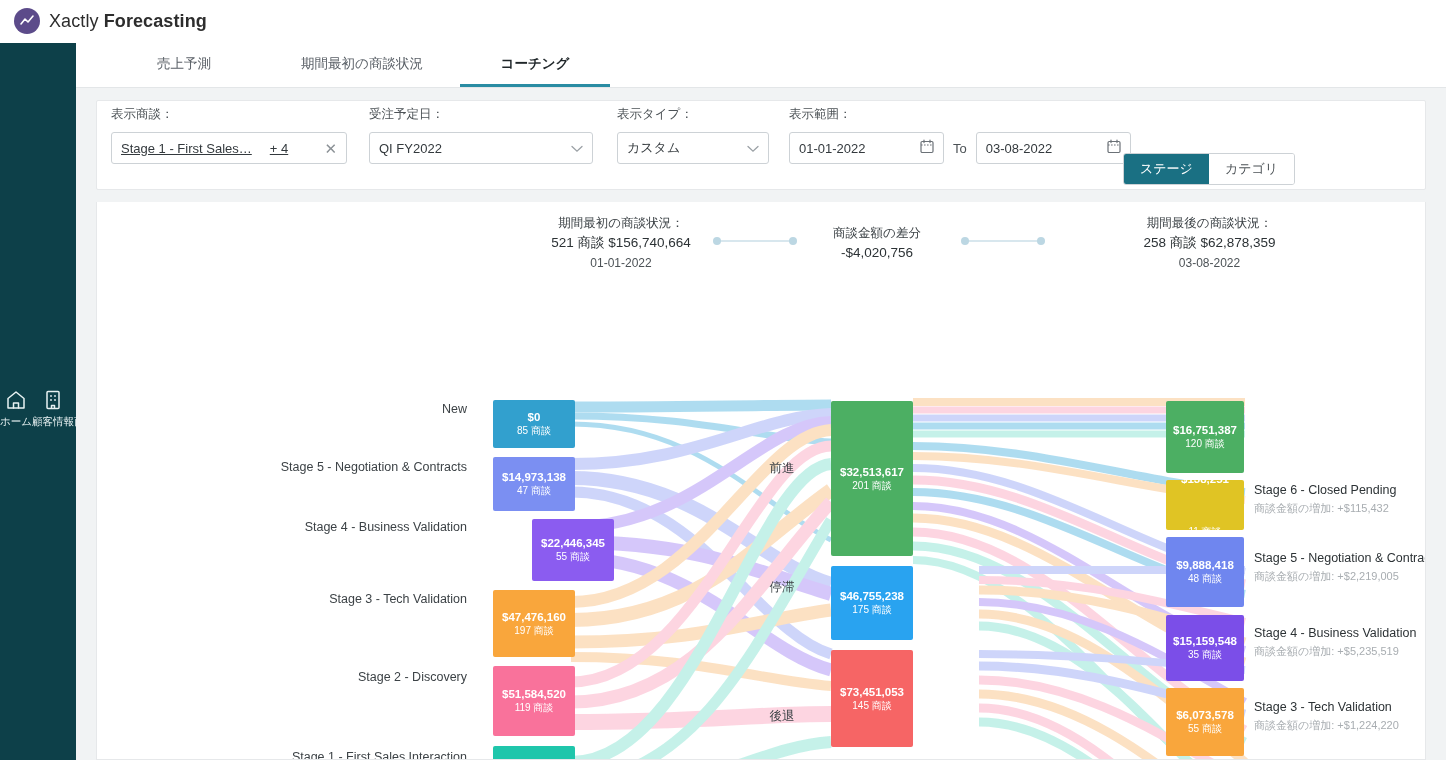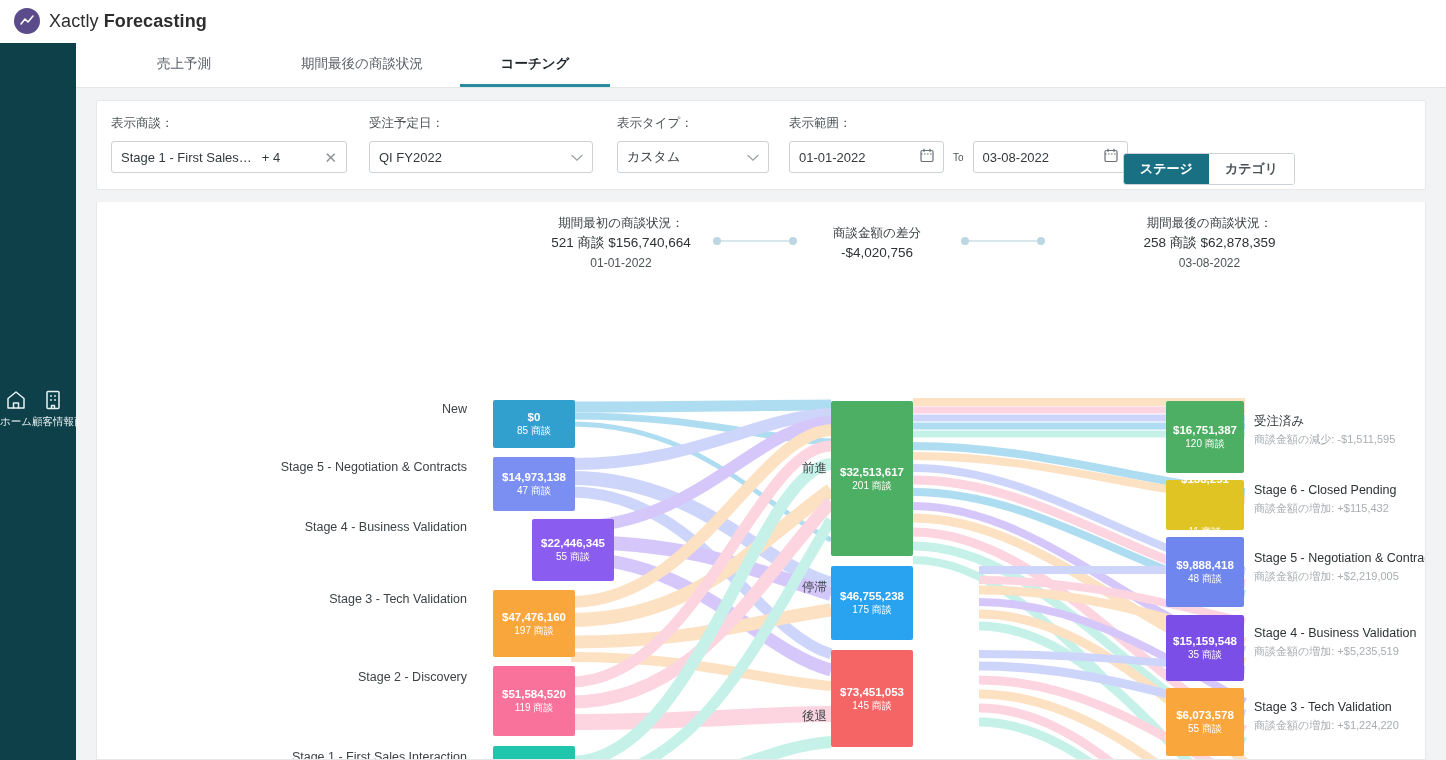--- a/index.html
+++ b/index.html
@@ -60,36 +60,36 @@
 
   
   .content {
     position:absolute; left:76px; top:88px; width:1370px; height:672px;
     background:#f1f3f4; padding:12px 20px 0 20px;
   }
   .filterbar {
     position:relative; width:1330px; height:90px; background:#fff;
     border:1px solid #e6e8ea; border-radius:2px;
   }
-  .fgroup { position:absolute; top:14px; }
+  .fgroup { position:absolute; top:5px; }
   .flabel { font-size:12.5px; color:#4c5256; margin-bottom:9px; white-space:nowrap; }
   .fctl {
     height:32px; background:#fff; border:1px solid #cdd2d6; border-radius:3px;
     display:flex; align-items:center; padding:0 9px; font-size:13px; color:#33393d;
   }
   .chipbox { width:236px; justify-content:space-between; }
-  .chip-main { display:flex; gap:10px; }
+  .chip-main { display:flex; gap:18px;text-decoration:underline; }
   .chip-plus { color:#33393d; }
   .xbtn { color:#8b9196; font-size:15px; cursor:pointer; line-height:1; }
   .selbox { width:224px; justify-content:space-between; cursor:pointer; }
   .selbox.narrow { width:152px; }
   .datebox { width:155px; justify-content:space-between; cursor:pointer; }
-  .toword { font-size:10px; color:#4c5256; }
+  .toword { font-size:13px; color:#4c5256; }
   .segwrap { display:flex; border:1px solid #cdd2d6; border-radius:3px; overflow:hidden; height:32px; }
-  .seg { display:flex; align-items:center; justify-content:center; font-size:13px; padding:8px 16px; cursor:pointer; background:#fff; color:#4c5256;font-weight:bold; }
+  .seg { display:flex; align-items:center; justify-content:center; font-size:13px; padding:8px 16px; cursor:pointer; background:#fff; color:#4c5256; }
   .seg.on { background:#1a7083; color:#fff; }
 
   
   .chartpanel {
     position:absolute; left:20px; top:114px; width:1330px; height:558px;
     background:#ffffff; border:1px solid #e6e8ea; border-top:none; overflow:hidden;
   }
   .summary { position:absolute; left:0; top:0; width:1330px; height:80px; }
   .sumblock { position:absolute; text-align:center; font-size:12.5px; color:#3c4246; line-height:1.55; }
   .sumblock .big { font-size:13.5px; color:#2c3235; }
@@ -97,21 +97,21 @@
   .conn { position:absolute; height:2px; background:#d8e7ee; }
   .dot { position:absolute; width:8px; height:8px; border-radius:50%; background:#bcd7e3; }
 
   .sankey { position:absolute; left:0; top:0; width:1330px; height:558px; }
 
   .node { position:absolute; display:flex; flex-direction:column; align-items:center; justify-content:center; border-radius:2px; color:#fff; }
   .node .v { font-size:11.5px; font-weight:700; line-height:1.25; white-space:nowrap; }
   .node .c { font-size:10px; line-height:1.35; white-space:nowrap; }
 
   .lbl-left { position:absolute; text-align:right; font-size:12.5px; color:#3c4246; white-space:nowrap; }
-  .lbl-mid  { position:absolute; text-align:right; font-size:12.5px; color:#3c4246; white-space:nowrap; }
+  .lbl-mid  { position:absolute; text-align:center; font-size:12.5px; color:#3c4246; white-space:nowrap; }
   .lbl-right{ position:absolute; text-align:left; white-space:nowrap; }
   .lbl-right .t { font-size:12.5px; color:#2c3235; line-height:1.5; }
   .lbl-right .d { font-size:11px; color:#a8adb1; line-height:1.5; }
 </style>
 </head>
 <body>
 
 <div class="app">
 
   <div class="brandbar">
@@ -203,21 +203,21 @@
       <span class="nav-label">設定</span>
     </div>
 
   </div>
 
   <div class="tabsrow">
     <div class="tab" id="tab0">
         <span>売上予測</span>
       </div>
     <div class="tab" id="tab1">
-        <span>期間最後の商談状況</span>
+        <span>期間最初の商談状況</span>
       </div>
     <div class="tab active" id="tab2">
         <span>コーチング</span>
       </div>
   </div>
 
   <div class="content">
 
     <div class="filterbar">
 
@@ -424,24 +424,20 @@
       <div class="lbl-mid" style="left:640px; top:478px; width:90px;margin-top:28px;">後退</div>
       <div class="node" style="left:734px; top:448px; width:82px; height:97px; background:#f66565;">
         <span class="v">$73,451,053</span>
         <span class="c">145 商談</span>
       </div>
 
       <div class="node" style="left:1069px; top:199px; width:78px; height:72px; background:#4caf63;">
         <span class="v">$16,751,387</span>
         <span class="c">120 商談</span>
       </div>
-      <div class="lbl-right" style="left:1157px; top:210px;">
-        <div class="t">受注済み</div>
-        <div class="d">商談金額の減少: -$1,511,595</div>
-      </div>
 
       <div class="node" style="left:1069px; top:278px; width:78px; height:50px; background:#e0c424;gap:39px;">
         <span class="v">$138,251</span>
         <span class="c">11 商談</span>
       </div>
       <div class="lbl-right" style="left:1157px; top:279px;">
         <div class="t">Stage 6 - Closed Pending</div>
         <div class="d">商談金額の増加: +$115,432</div>
       </div>
 

